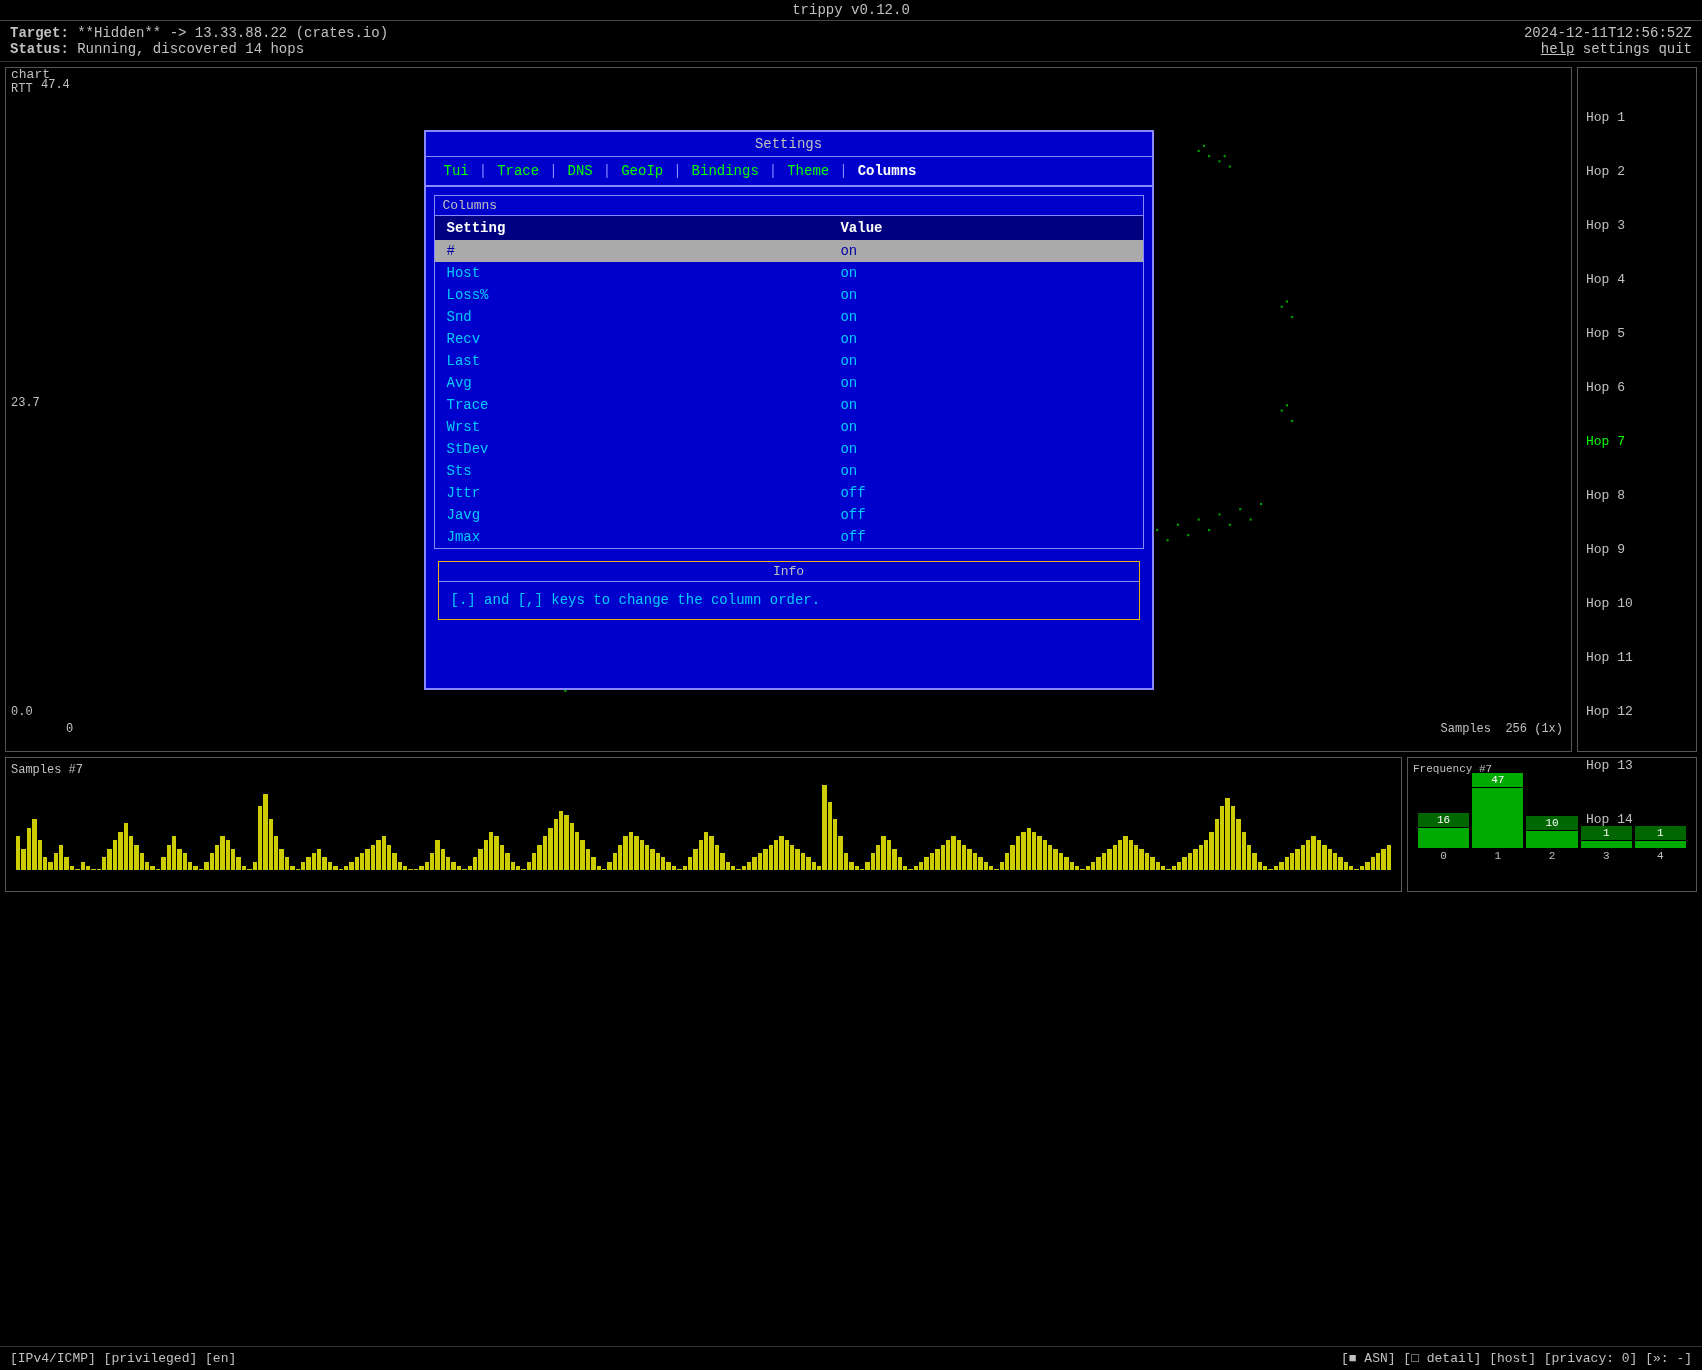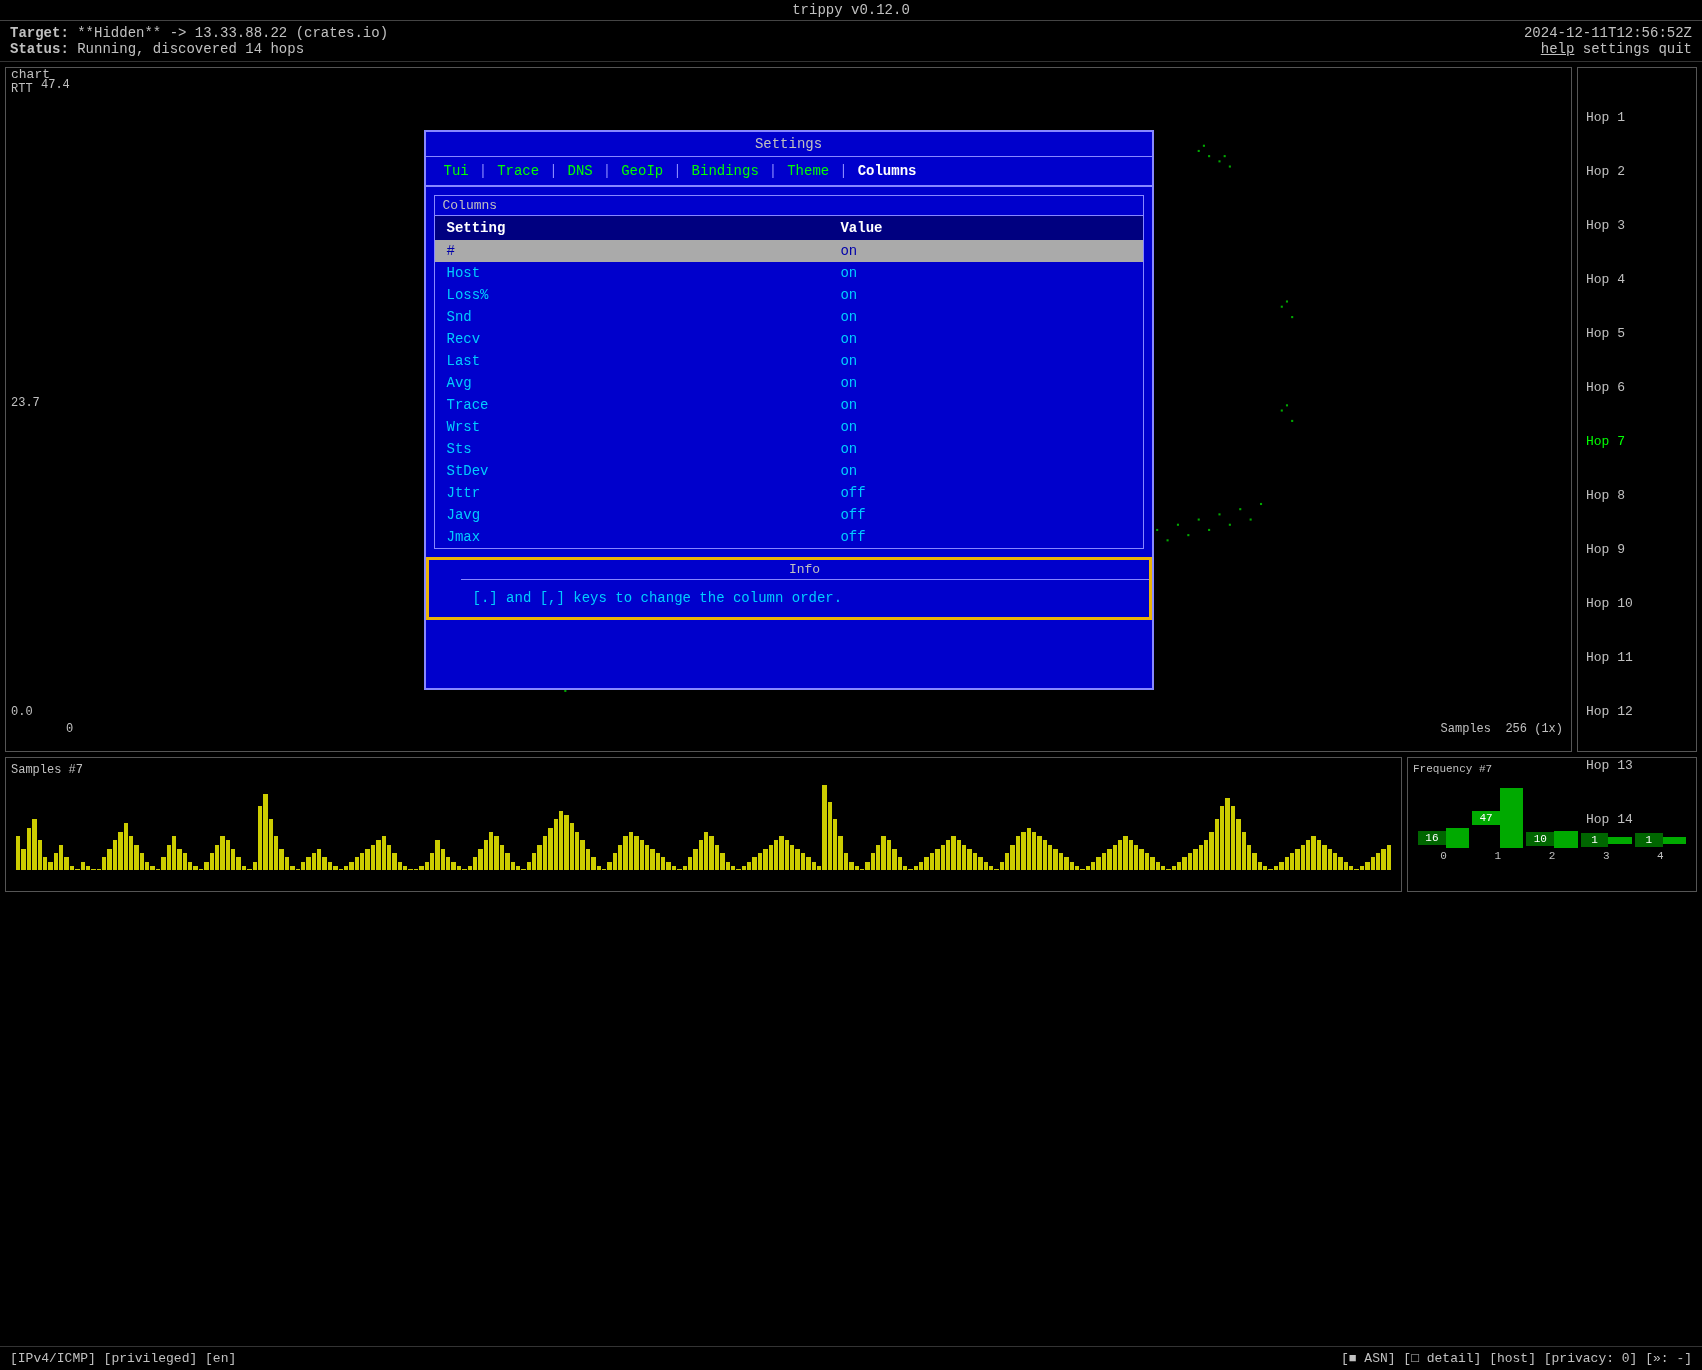--- a/index.html
+++ b/index.html
@@ -169,23 +169,22 @@
     .col-row td {
       padding: 3px 12px;
       font-size: 14px;
     }
     .col-value {
       color: inherit;
     }
 
     
     #info-section {
-      border: 3px solid #eab308;
-      margin: 0;
-      padding-left: 32px;
+      border: 1px solid #eab308;
+      margin: 12px;
     }
     #info-title {
       text-align: center;
       color: #c0c0c0;
       padding: 2px 8px;
       font-size: 13px;
       border-bottom: 1px solid #8888ff;
     }
     #info-text {
       padding: 8px 12px;
@@ -242,21 +241,21 @@
     }
     #frequency-bars {
       display: flex;
       align-items: flex-end;
       height: 70px;
       gap: 3px;
       padding: 0 5px;
     }
     .freq-bar-wrap {
       display: flex;
-      flex-direction: row;
+      flex-direction: column;
       align-items: center;
       flex: 1;
     }
     .freq-label {
       color: #ffffff;
       font-size: 11px;
       background: #006600;
       padding: 1px 4px;
       text-align: center;
       width: 100%;
@@ -523,25 +522,25 @@
                 </tr>
                 <tr class="col-row">
                   <td>Trace</td>
                   <td class="col-value">on</td>
                 </tr>
                 <tr class="col-row">
                   <td>Wrst</td>
                   <td class="col-value">on</td>
                 </tr>
                 <tr class="col-row">
+                  <td>StDev</td>
+                  <td class="col-value">on</td>
+                </tr>
+                <tr class="col-row">
                   <td>Sts</td>
-                  <td class="col-value">on</td>
-                </tr>
-                <tr class="col-row">
-                  <td>StDev</td>
                   <td class="col-value">on</td>
                 </tr>
                 <tr class="col-row">
                   <td>Jttr</td>
                   <td class="col-value">off</td>
                 </tr>
                 <tr class="col-row">
                   <td>Javg</td>
                   <td class="col-value">off</td>
                 </tr>

